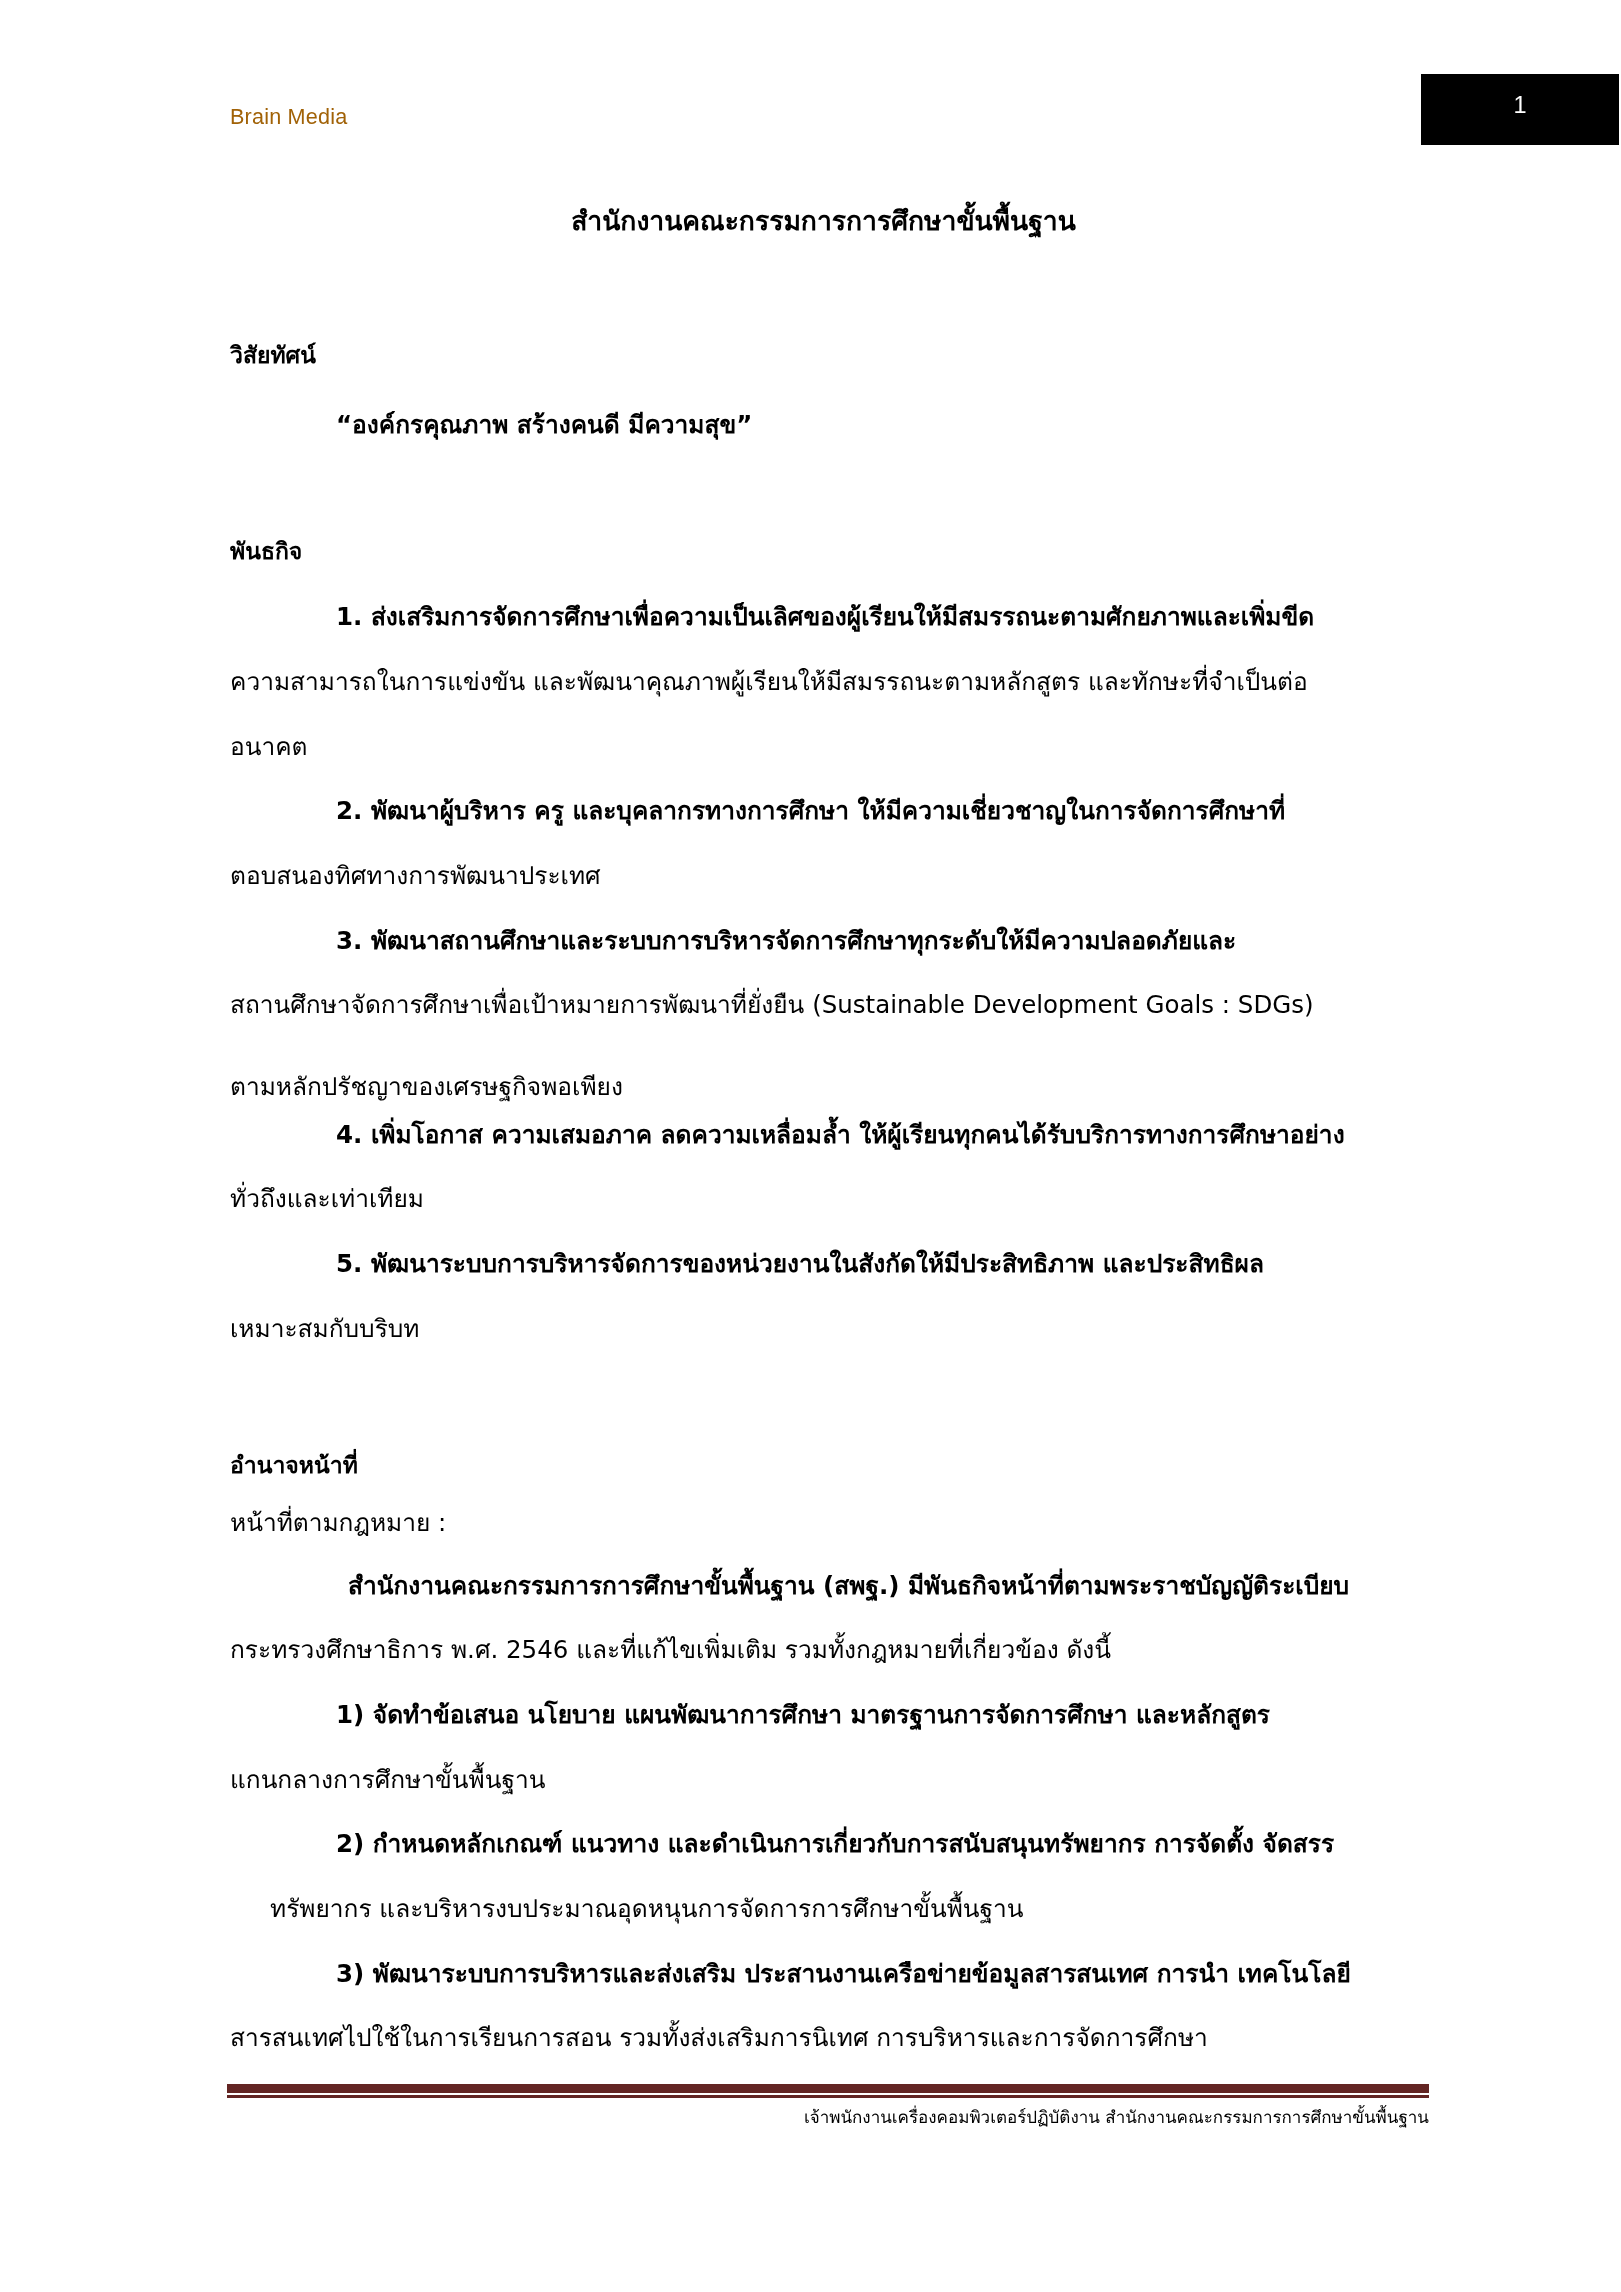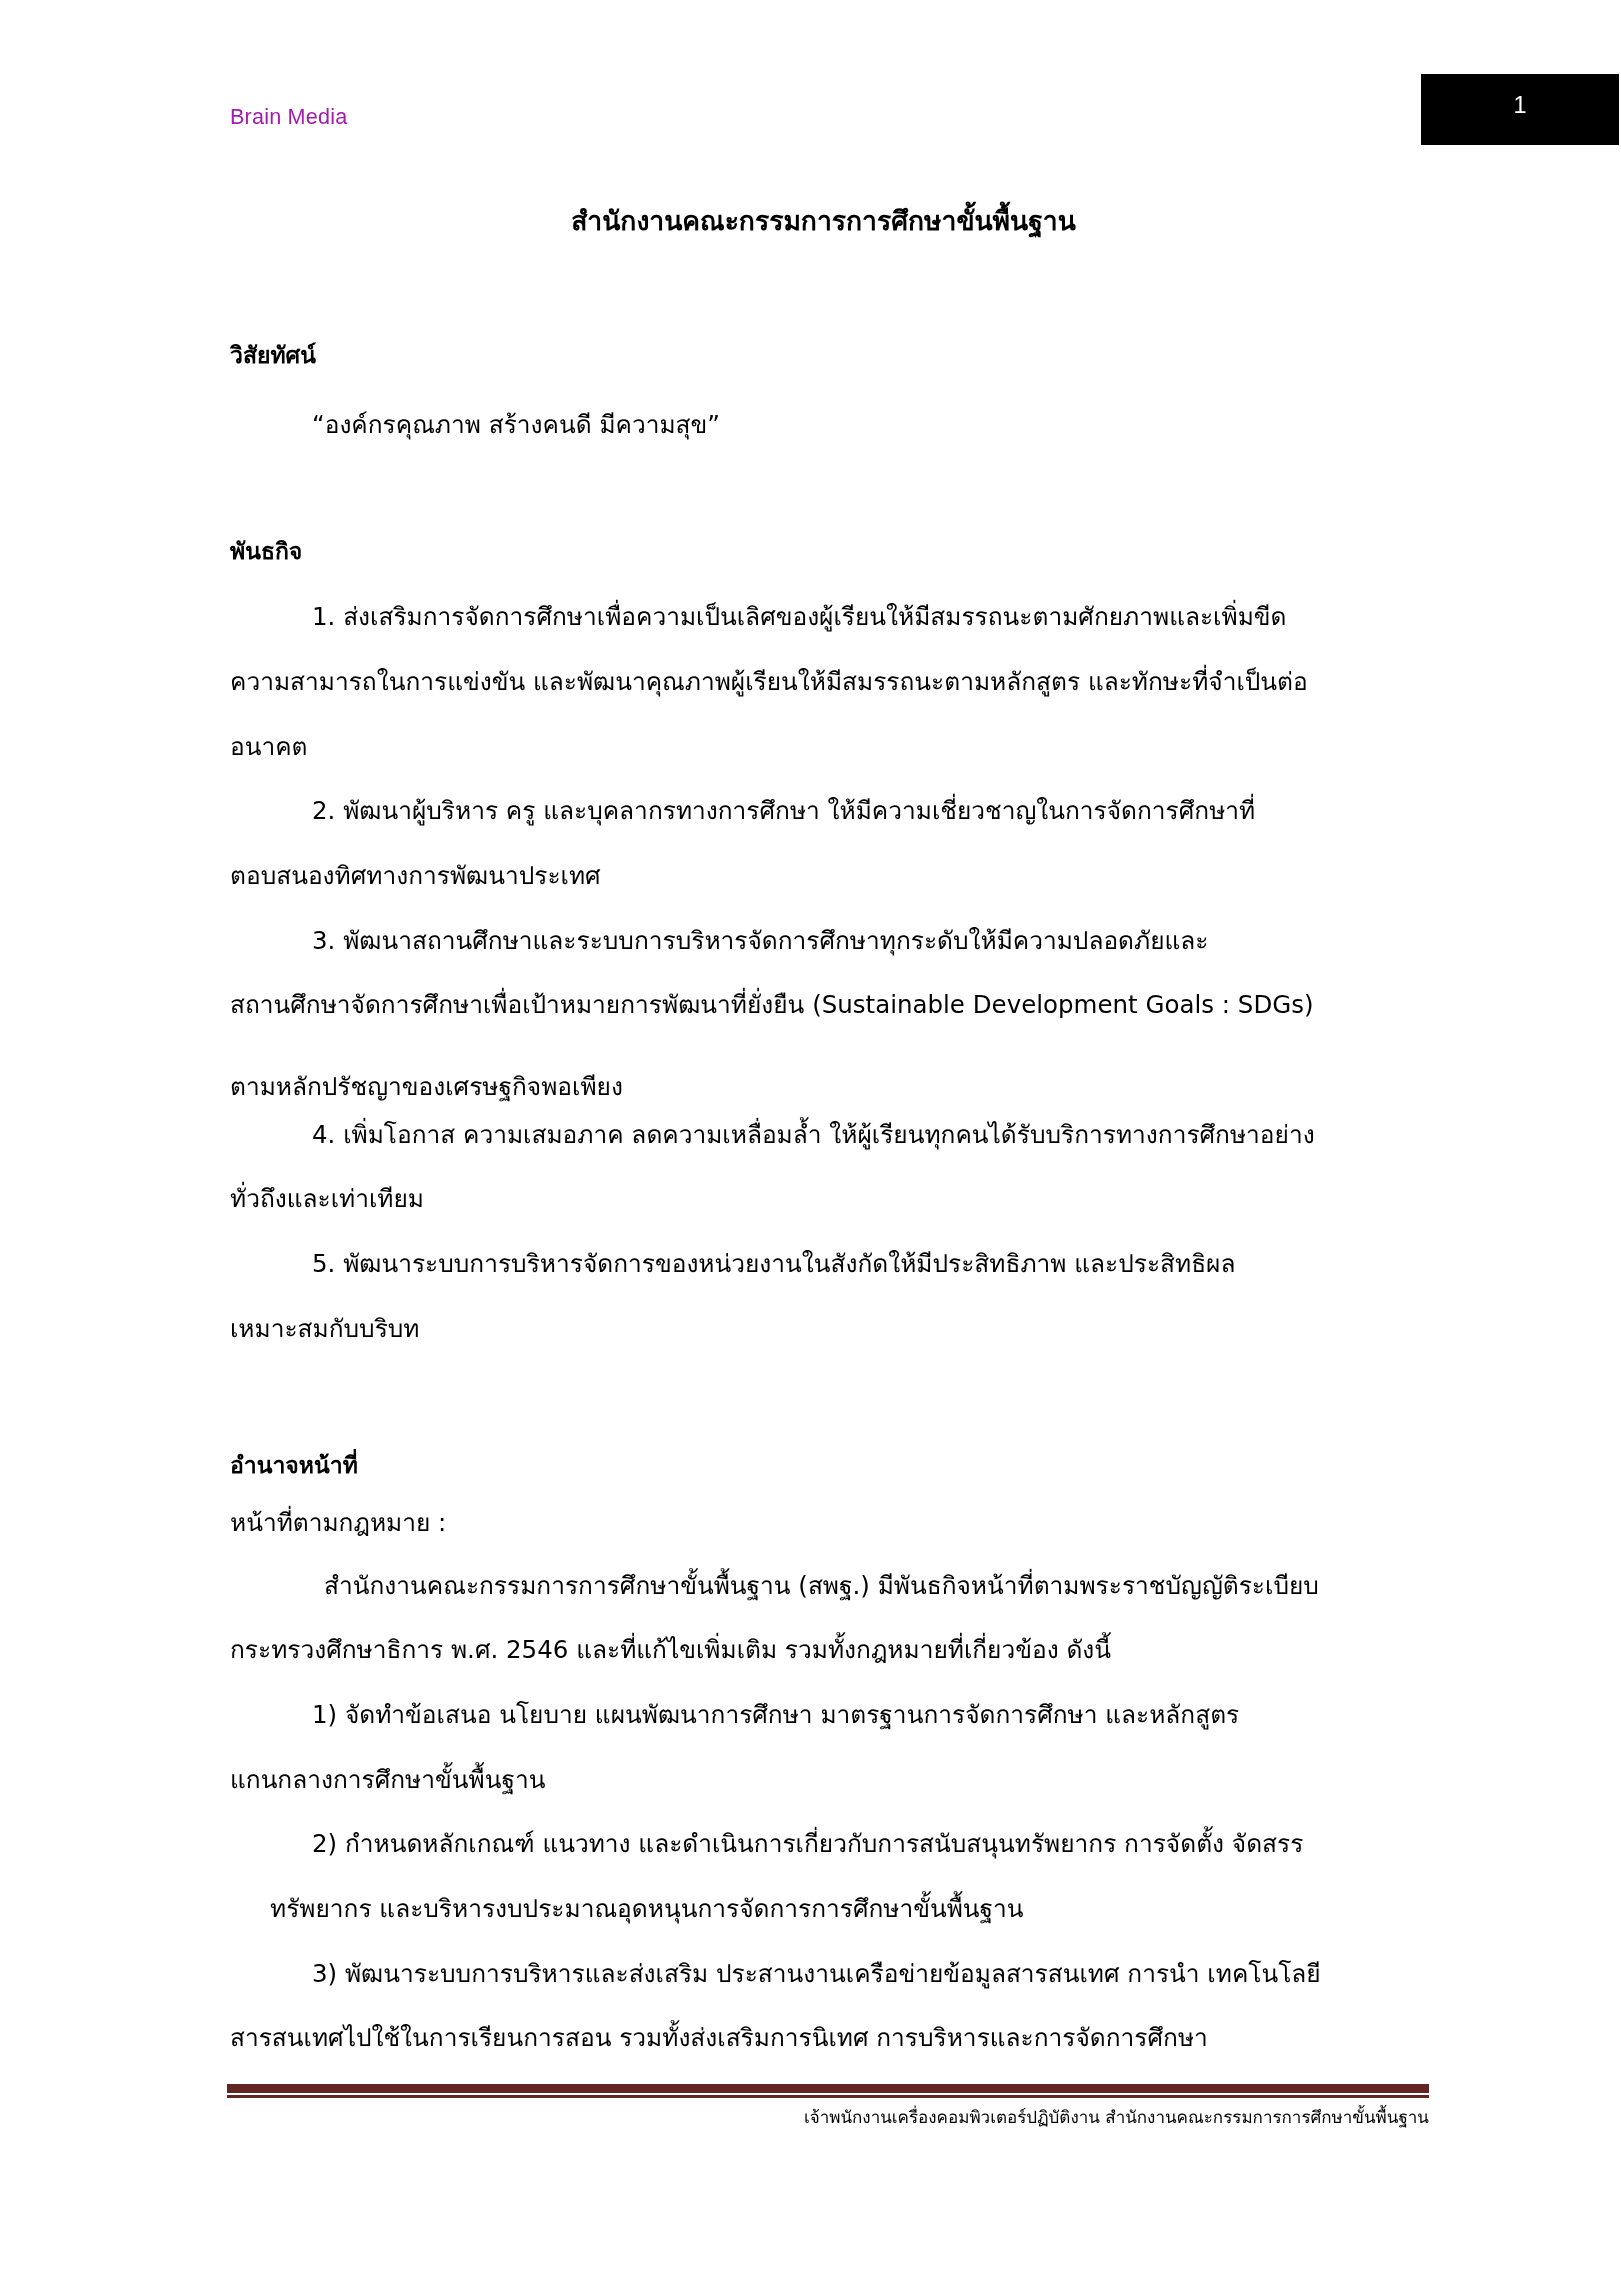--- a/index.html
+++ b/index.html
@@ -4,40 +4,40 @@
   <style>
     html, body { margin: 0; padding: 0; background: #ffffff; }
     body {
       width: 1621px; height: 2293px; position: relative; overflow: hidden;
       font-family: "DejaVu Sans", "Liberation Sans", sans-serif;
       color: #000;
     }
     .header-left {
       position: absolute; left: 230px; top: 104px;
       font-family: "Liberation Sans", sans-serif;
-      font-size: 21.6px; color: #a21caf; letter-spacing: 0.2px;
+      font-size: 21.6px; color: #a16207; letter-spacing: 0.2px;
     }
     .page-box {
       position: absolute; left: 1421px; top: 74px; width: 198px; height: 71px;
       background: #000; color: #fff;
       font-family: "Liberation Sans", sans-serif; font-size: 23.5px;
       display: flex; align-items: flex-start; justify-content: center;
       padding-top: 17.6px; box-sizing: border-box;
     }
     .doc-title {
       position: absolute; left: 0; width: 1647px; top: 200px; text-align: center;
       font-weight: bold; font-size: 26.5px;
     }
     .content {
       position: absolute; left: 230px; top: 0; width: 1206px;
       font-size: 24.5px; line-height: 65px;
     }
     .h { position: absolute; left: 0; font-weight: bold; font-size: 23px; white-space: nowrap; }
     .line { position: absolute; white-space: nowrap; }
-    .ind { left: 82px; }
+    .ind { left: 106px; font-weight: bold; }
     .noind { left: 0; }
     .footer-bar-thick {
       position: absolute; left: 227px; top: 2084px; width: 1202px; height: 8.8px;
       background: #632523;
     }
     .footer-bar-thin {
       position: absolute; left: 227px; top: 2095px; width: 1202px; height: 2.9px;
       background: #632523;
     }
     .footer-text {

